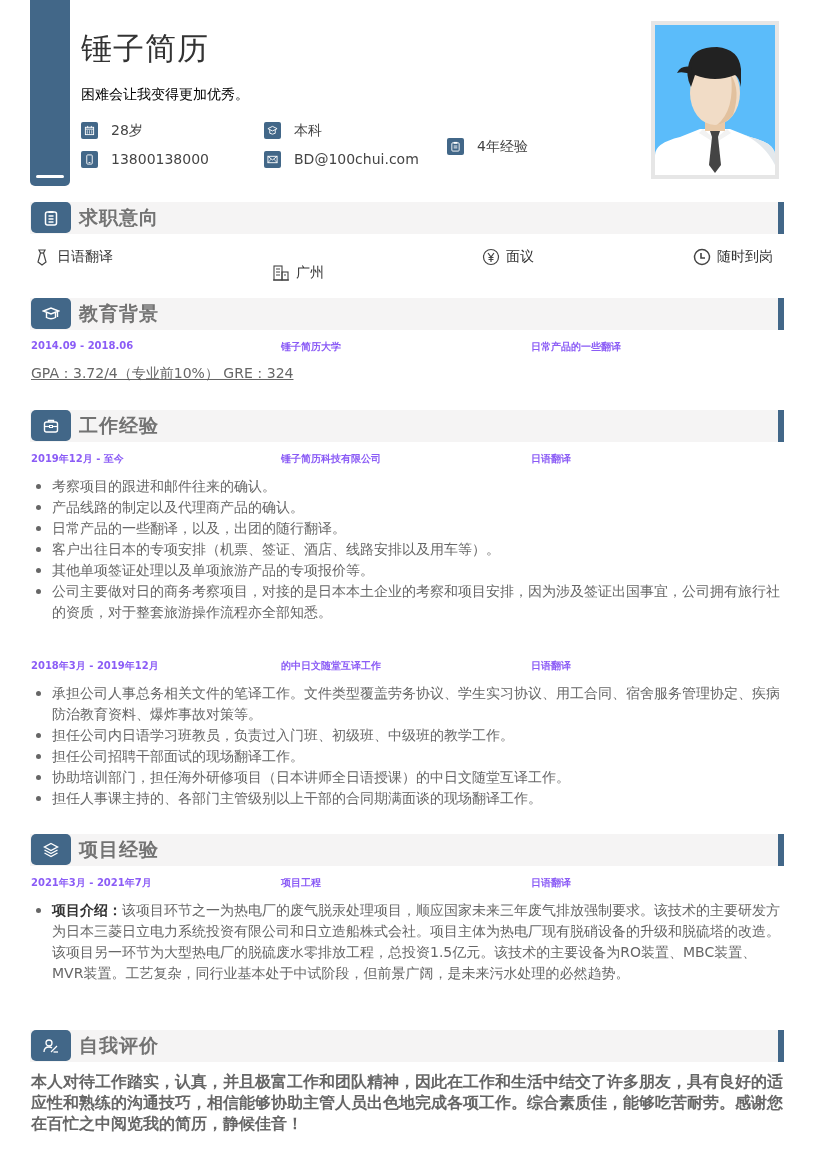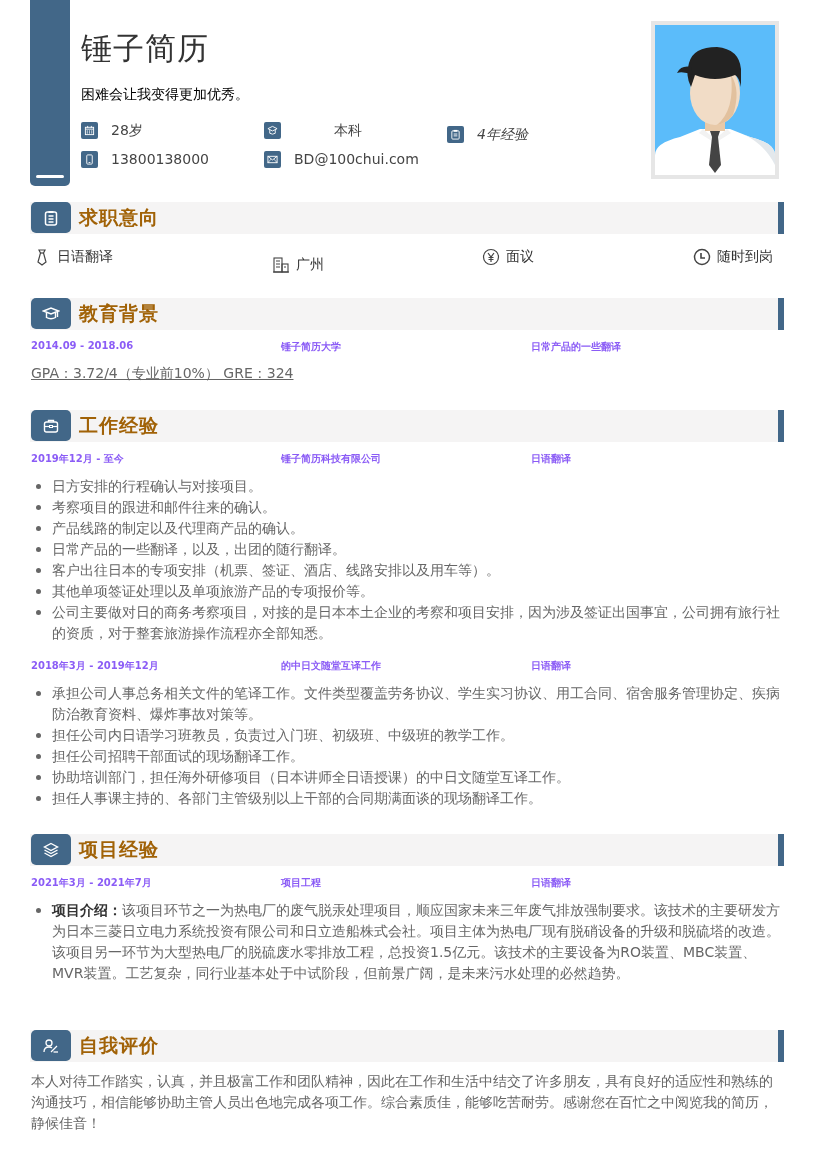--- a/index.html
+++ b/index.html
@@ -38,21 +38,21 @@
     .section-head {
       position: absolute; left: 30px; width: 754px; height: 32px;
       background: #f5f4f4; border-right: 6px solid #426788;
     }
     .section-head .badge {
       position: absolute; left: 1px; top: 0; width: 40px; height: 31px;
       background: #426788; border-radius: 5px; display: flex; align-items: center; justify-content: center;
     }
     .section-head .badge svg { width: 18px; height: 18px; }
     .section-head .title {
-      position: absolute; left: 49px; top: 3px; font-size: 19px; font-weight: bold; color: #a16207;
+      position: absolute; left: 49px; top: 3px; font-size: 19px; font-weight: bold; color: #737373;
       letter-spacing: 1px;
     }
 
     
     .intent-item { position: absolute; display: flex; align-items: center; font-size: 14px; color: #333; white-space: nowrap; }
     .intent-item svg { width: 18px; height: 18px; margin-right: 6px; }
 
     
     .row3 { position: absolute; left: 31px; width: 750px; height: 20px; font-size: 10px; font-weight: bold; color: #8b5cf6; }
     .row3 span { position: absolute; top: 0; white-space: nowrap; }
@@ -62,21 +62,21 @@
 
     .plain { position: absolute; left: 31px; font-size: 14px; color: #666; white-space: nowrap; text-decoration: underline; }
 
     ul.bullets { position: absolute; left: 31px; width: 752px; list-style: none; font-size: 14px; color: #666; line-height: 21px; }
     ul.bullets li { position: relative; padding-left: 21px; }
     ul.bullets li::before {
       content: ""; position: absolute; left: 5px; top: 8px; width: 5px; height: 5px; border-radius: 50%; background: #666;
     }
     ul.bullets li b { color: #333; }
 
-    .para { position: absolute; left: 31px; width: 752px; font-size: 14px; color: #666; line-height: 21px; }
+    .para { position: absolute; left: 31px; width: 752px; font-size: 16px; color: #666; line-height: 21px; font-weight: bold; }
   </style>
 </head>
 <body>
 
 <div class="accent-bar">
   <div class="dash"></div>
 </div>
 
 <h1 class="name">锤子简历</h1>
 <div class="motto">困难会让我变得更加优秀。</div>
@@ -92,30 +92,30 @@
           <rect x="3" y="6" width="1.2" height="1.2" fill="#fff"></rect>
           <rect x="5.4" y="6" width="1.2" height="1.2" fill="#fff"></rect>
           <rect x="7.8" y="6" width="1.2" height="1.2" fill="#fff"></rect>
           <rect x="3" y="8" width="1.2" height="1.2" fill="#fff"></rect>
           <rect x="5.4" y="8" width="1.2" height="1.2" fill="#fff"></rect>
           <rect x="7.8" y="8" width="1.2" height="1.2" fill="#fff"></rect>
         </svg>
     </span>
     <span>28岁</span>
   </div>
-  <div class="info-item" style="left:183px;top:0;gap:40px;">
+  <div class="info-item" style="left:183px;top:0;">
     <span class="info-icon">
       <svg viewBox="0 0 12 12">
           <path d="M1 4 L6 1.5 L11 4 L6 6.5 Z" fill="none" stroke="#fff" stroke-width="1"></path>
           <path d="M3 5.2 V9 Q6 11 9 9 V5.2" fill="none" stroke="#fff" stroke-width="1"></path>
         </svg>
     </span>
     <span>本科</span>
   </div>
-  <div class="info-item" style="left:366px;top:4px;font-style:italic;">
+  <div class="info-item" style="left:366px;top:16px;">
     <span class="info-icon">
       <svg viewBox="0 0 12 12">
           <rect x="2" y="2" width="8" height="9" rx="1" fill="none" stroke="#fff" stroke-width="1"></rect>
           <rect x="4" y="1" width="4" height="2" fill="#fff"></rect>
           <line x1="4" y1="5.5" x2="8" y2="5.5" stroke="#fff"></line>
           <line x1="4" y1="7.5" x2="8" y2="7.5" stroke="#fff"></line>
         </svg>
     </span>
     <span>4年经验</span>
   </div>
@@ -169,21 +169,21 @@
   <div class="title">求职意向</div>
 </div>
 
 <div class="intent-item" style="left:33px;top:248px;">
   <svg viewBox="0 0 18 18">
       <path d="M6 2 L12 2 L10.5 5 L13 14 L9 17 L5 14 L7.5 5 Z" fill="none" stroke="#444" stroke-width="1.2"></path>
       <line x1="7.5" y1="5" x2="10.5" y2="5" stroke="#444" stroke-width="1.2"></line>
     </svg>
   <span>日语翻译</span>
 </div>
-<div class="intent-item" style="left:272px;top:256px;">
+<div class="intent-item" style="left:272px;top:264px;">
   <svg viewBox="0 0 18 18">
       <rect x="2" y="2" width="8" height="14" fill="none" stroke="#444" stroke-width="1.1"></rect>
       <rect x="10" y="8" width="6" height="8" fill="none" stroke="#444" stroke-width="1.1"></rect>
       <line x1="4" y1="5" x2="8" y2="5" stroke="#444"></line>
       <line x1="4" y1="8" x2="8" y2="8" stroke="#444"></line>
       <line x1="4" y1="11" x2="8" y2="11" stroke="#444"></line>
       <line x1="12" y1="11" x2="14" y2="11" stroke="#444"></line>
       <line x1="1" y1="16" x2="17" y2="16" stroke="#444" stroke-width="1.1"></line>
     </svg>
   <span>广州</span>
@@ -232,21 +232,20 @@
   </div>
   <div class="title">工作经验</div>
 </div>
 
 <div class="row3" style="top:452px;">
   <span class="c1">2019年12月 - 至今</span>
   <span class="c2">锤子简历科技有限公司</span>
   <span class="c3">日语翻译</span>
 </div>
 <ul class="bullets" style="top:476px;">
-  <li>日方安排的行程确认与对接项目。</li>
   <li>考察项目的跟进和邮件往来的确认。</li>
   <li>产品线路的制定以及代理商产品的确认。</li>
   <li>日常产品的一些翻译，以及，出团的随行翻译。</li>
   <li>客户出往日本的专项安排（机票、签证、酒店、线路安排以及用车等）。</li>
   <li>其他单项签证处理以及单项旅游产品的专项报价等。</li>
   <li>公司主要做对日的商务考察项目，对接的是日本本土企业的考察和项目安排，因为涉及签证出国事宜，公司拥有旅行社的资质，对于整套旅游操作流程亦全部知悉。</li>
 </ul>
 
 <div class="row3" style="top:659px;">
   <span class="c1">2018年3月 - 2019年12月</span>

